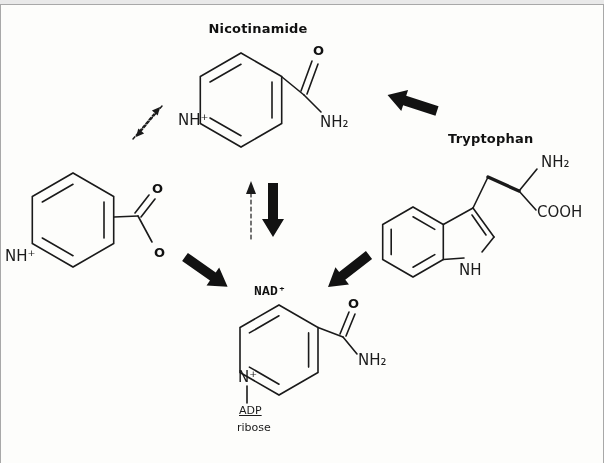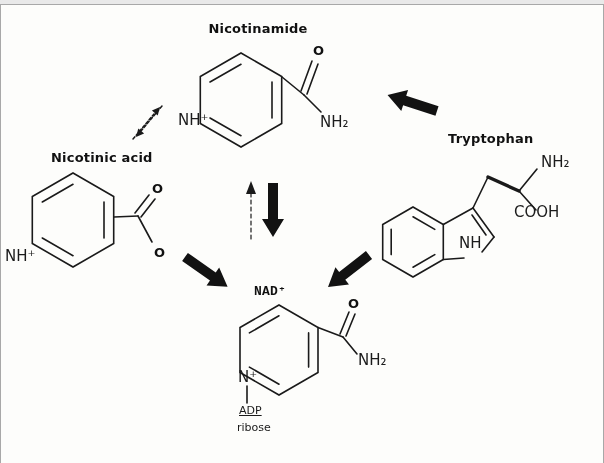--- a/index.html
+++ b/index.html
@@ -113,37 +113,36 @@
     <g>
       <line x1="132" y1="134" x2="153" y2="109" stroke="#1a1a1a" stroke-width="1.5" stroke-dasharray="3 2"></line>
       <polygon points="159,102 156.7,110.6 150.9,105.6" fill="#1a1a1a" stroke="none"></polygon>
       <line x1="161" y1="101" x2="140" y2="126" stroke="#1a1a1a" stroke-width="1.5" stroke-dasharray="3 2"></line>
       <polygon points="135,132 143.1,128.4 137.3,123.4" fill="#1a1a1a" stroke="none"></polygon>
     </g>
   </svg>
 
   <div class="lbl ttl ctr" style="left:196px;top:17px;width:122px;">Nicotinamide</div>
 
-  <div class="lbl ttl" style="left:50px;top:146px;">Nicotinic acid</div>
 
   <div class="lbl ttl" style="left:447px;top:127px;">Tryptophan</div>
 
   <div class="lbl ttl" style="left:253px;top:280px;font-family:Liberation Mono, monospace;">NAD⁺</div>
 
   <div class="lbl" style="left:177px;top:108px;">NH⁺</div>
   <div class="lbl bold" style="left:312px;top:39px;">O</div>
   <div class="lbl" style="left:319px;top:110px;">NH₂</div>
 
   <div class="lbl bold" style="left:151px;top:177px;">O</div>
   <div class="lbl bold" style="left:153px;top:241px;">O</div>
   <div class="lbl" style="left:4px;top:244px;">NH⁺</div>
 
   <div class="lbl" style="left:540px;top:150px;">NH₂</div>
-  <div class="lbl" style="left:513px;top:200px;">COOH</div>
-  <div class="lbl" style="left:458px;top:231px;text-align:right;">NH</div>
+  <div class="lbl" style="left:536px;top:200px;">COOH</div>
+  <div class="lbl" style="left:458px;top:258px;text-align:right;">NH</div>
 
   <div class="lbl" style="left:237px;top:365px;">N⁺</div>
   <div class="lbl bold" style="left:347px;top:292px;">O</div>
   <div class="lbl" style="left:357px;top:348px;">NH₂</div>
   <div class="lbl small" style="left:238px;top:400px;text-decoration:underline;">ADP</div>
   <div class="lbl small" style="left:236px;top:417px;">ribose</div>
 
 </div>
 
 </body></html>

